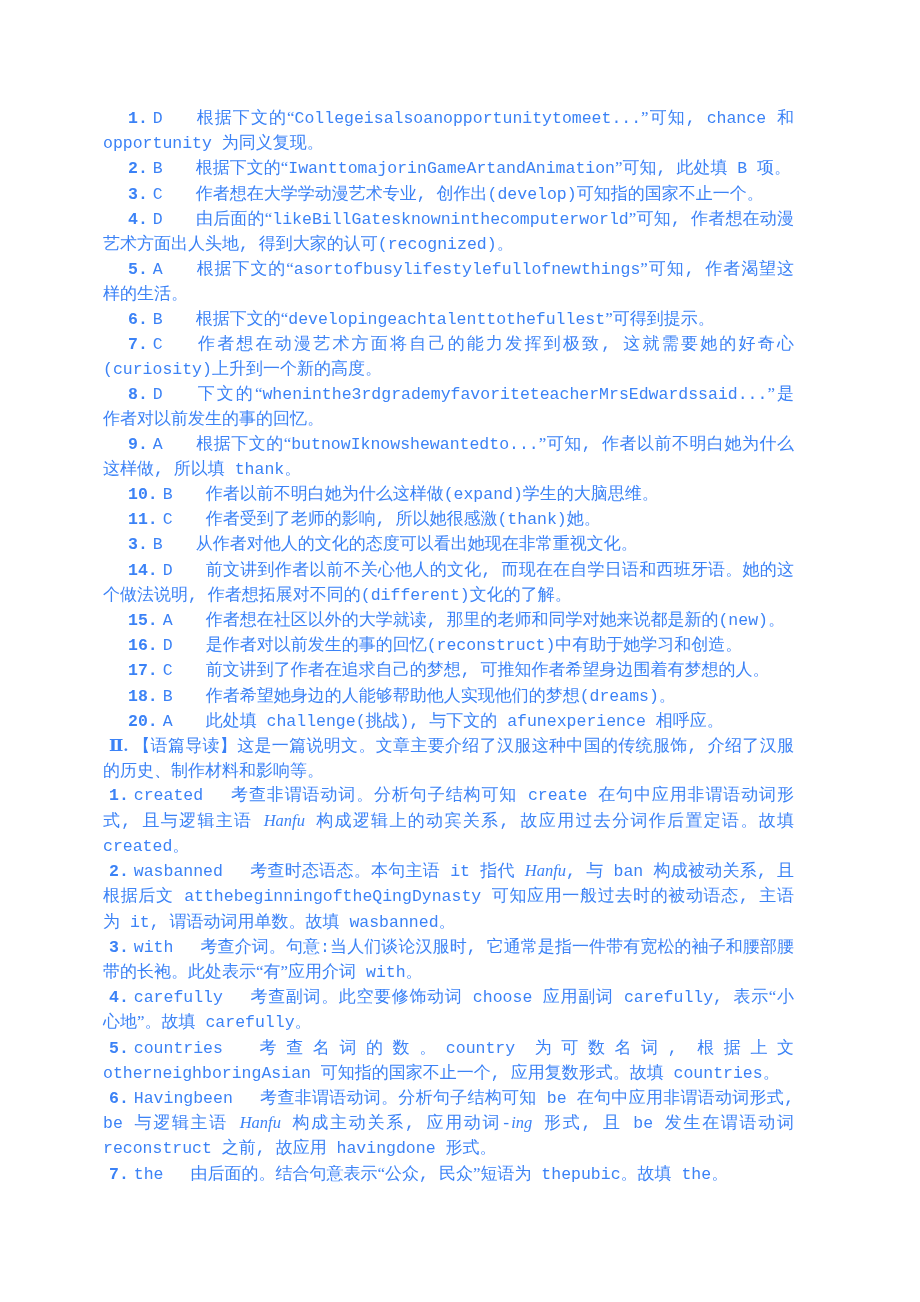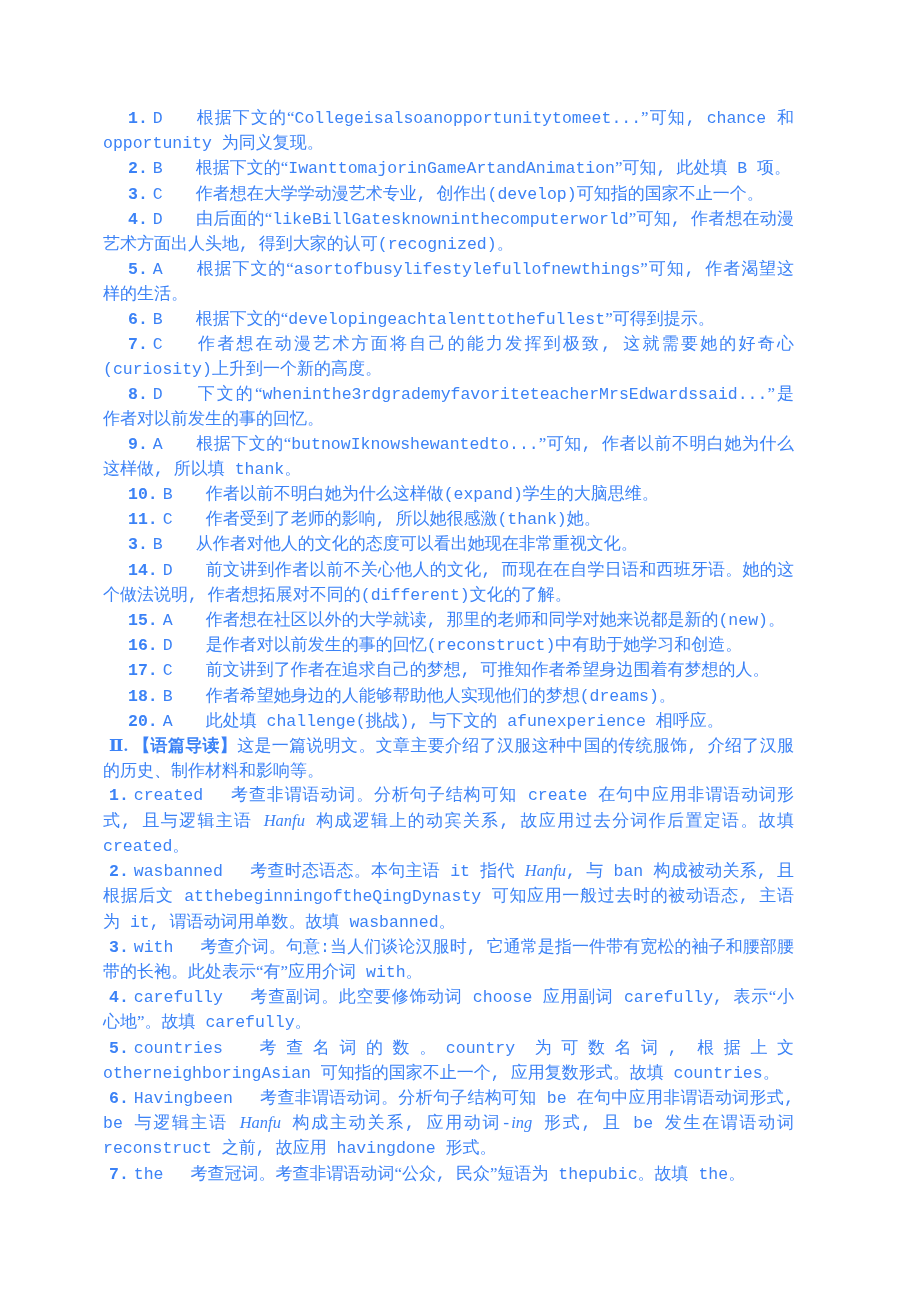--- a/index.html
+++ b/index.html
@@ -18,21 +18,21 @@
     width: 691px;
     color: #1a1a1a;
     font-size: 17px;
     line-height: 24.2px;
     text-align: justify;
   }
   .item { margin: 0; }
   .sec1 .item { text-indent: 25px; }
   .sec2 .item { text-indent: 6px; }
   .num { font-weight: bold; margin-right: 5px; }
-  .label { font-weight: bold; }
+  .label { font-weight: normal; }
   .ans { white-space: nowrap; }
   .sec1 .ans { margin-right: 33px; }
   .sec2 .ans { margin-right: 27px; }
   .en {
     font-family: "Liberation Mono", "DejaVu Sans Mono", monospace;
     font-size: 16.5px;
   }
   .it {
     font-family: "Liberation Serif", "DejaVu Serif", serif;
     font-size: 16.5px;
@@ -63,15 +63,15 @@
       <p class="item"><span class="num en">20.</span><span class="ans en">A</span><span class="body"><span class="cn">此处填</span><span class="en"> challenge(</span><span class="cn">挑战</span><span class="en">), </span><span class="cn">与下文的</span><span class="en"> afunexperience </span><span class="cn">相呼应。</span></span></p>
     </section>
     <section class="sec sec2">
       <p class="item"><span class="num">Ⅱ.</span><span class="label">【语篇导读】</span><span class="body"><span class="cn">这是一篇说明文。文章主要介绍了汉服这种中国的传统服饰</span><span class="en">, </span><span class="cn">介绍了汉服的历史、制作材料和影响等。</span></span></p>
       <p class="item"><span class="num en">1.</span><span class="ans en">created</span><span class="body"><span class="cn">考查非谓语动词。分析句子结构可知</span><span class="en"> create </span><span class="cn">在句中应用非谓语动词形式</span><span class="en">, </span><span class="cn">且与逻辑主语</span><span class="en"> </span><i class="it">Hanfu</i><span class="en"> </span><span class="cn">构成逻辑上的动宾关系</span><span class="en">, </span><span class="cn">故应用过去分词作后置定语。故填</span><span class="en"> created</span><span class="cn">。</span></span></p>
       <p class="item"><span class="num en">2.</span><span class="ans en">wasbanned</span><span class="body"><span class="cn">考查时态语态。本句主语</span><span class="en"> it </span><span class="cn">指代</span><span class="en"> </span><i class="it">Hanfu</i><span class="en">, </span><span class="cn">与</span><span class="en"> ban </span><span class="cn">构成被动关系</span><span class="en">, </span><span class="cn">且根据后文</span><span class="en"> atthebeginningoftheQingDynasty </span><span class="cn">可知应用一般过去时的被动语态</span><span class="en">, </span><span class="cn">主语为</span><span class="en"> it, </span><span class="cn">谓语动词用单数。故填</span><span class="en"> wasbanned</span><span class="cn">。</span></span></p>
       <p class="item"><span class="num en">3.</span><span class="ans en">with</span><span class="body"><span class="cn">考查介词。句意</span><span class="en">:</span><span class="cn">当人们谈论汉服时</span><span class="en">, </span><span class="cn">它通常是指一件带有宽松的袖子和腰部腰带的长袍。此处表示“有”应用介词</span><span class="en"> with</span><span class="cn">。</span></span></p>
       <p class="item"><span class="num en">4.</span><span class="ans en">carefully</span><span class="body"><span class="cn">考查副词。此空要修饰动词</span><span class="en"> choose </span><span class="cn">应用副词</span><span class="en"> carefully, </span><span class="cn">表示“小心地”。故填</span><span class="en"> carefully</span><span class="cn">。</span></span></p>
       <p class="item"><span class="num en">5.</span><span class="ans en">countries</span><span class="body"><span class="cn">考查名词的数。</span><span class="en">country </span><span class="cn">为可数名词</span><span class="en">, </span><span class="cn">根据上文</span><span class="en"> otherneighboringAsian </span><span class="cn">可知指的国家不止一个</span><span class="en">, </span><span class="cn">应用复数形式。故填</span><span class="en"> countries</span><span class="cn">。</span></span></p>
       <p class="item"><span class="num en">6.</span><span class="ans en">Havingbeen</span><span class="body"><span class="cn">考查非谓语动词。分析句子结构可知</span><span class="en"> be </span><span class="cn">在句中应用非谓语动词形式</span><span class="en">, be </span><span class="cn">与逻辑主语</span><span class="en"> </span><i class="it">Hanfu</i><span class="en"> </span><span class="cn">构成主动关系</span><span class="en">, </span><span class="cn">应用动词</span><span class="en">-</span><i class="it">ing</i><span class="en"> </span><span class="cn">形式</span><span class="en">, </span><span class="cn">且</span><span class="en"> be </span><span class="cn">发生在谓语动词</span><span class="en"> reconstruct </span><span class="cn">之前</span><span class="en">, </span><span class="cn">故应用</span><span class="en"> havingdone </span><span class="cn">形式。</span></span></p>
-      <p class="item"><span class="num en">7.</span><span class="ans en">the</span><span class="body"><span class="cn">考查冠词。考查非谓语动词“公众</span><span class="en">, </span><span class="cn">民众”短语为</span><span class="en"> thepubic</span><span class="cn">。故填</span><span class="en"> the</span><span class="cn">。</span></span></p>
+      <p class="item"><span class="num en">7.</span><span class="ans en">the</span><span class="body"><span class="cn">由后面的。结合句意表示“公众</span><span class="en">, </span><span class="cn">民众”短语为</span><span class="en"> thepubic</span><span class="cn">。故填</span><span class="en"> the</span><span class="cn">。</span></span></p>
     </section>
   </div>
 
 </body></html>

